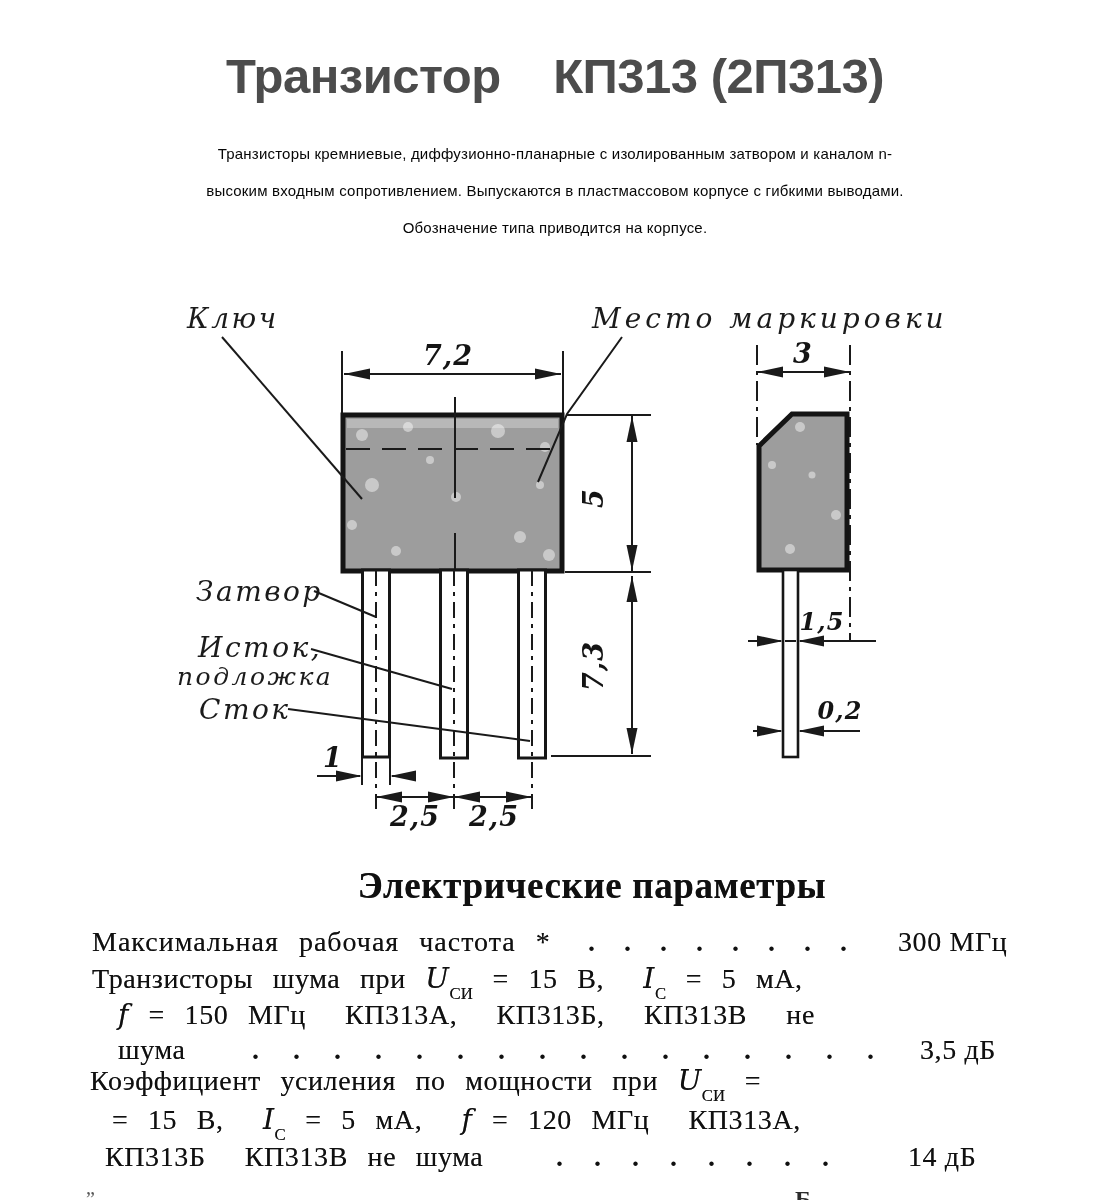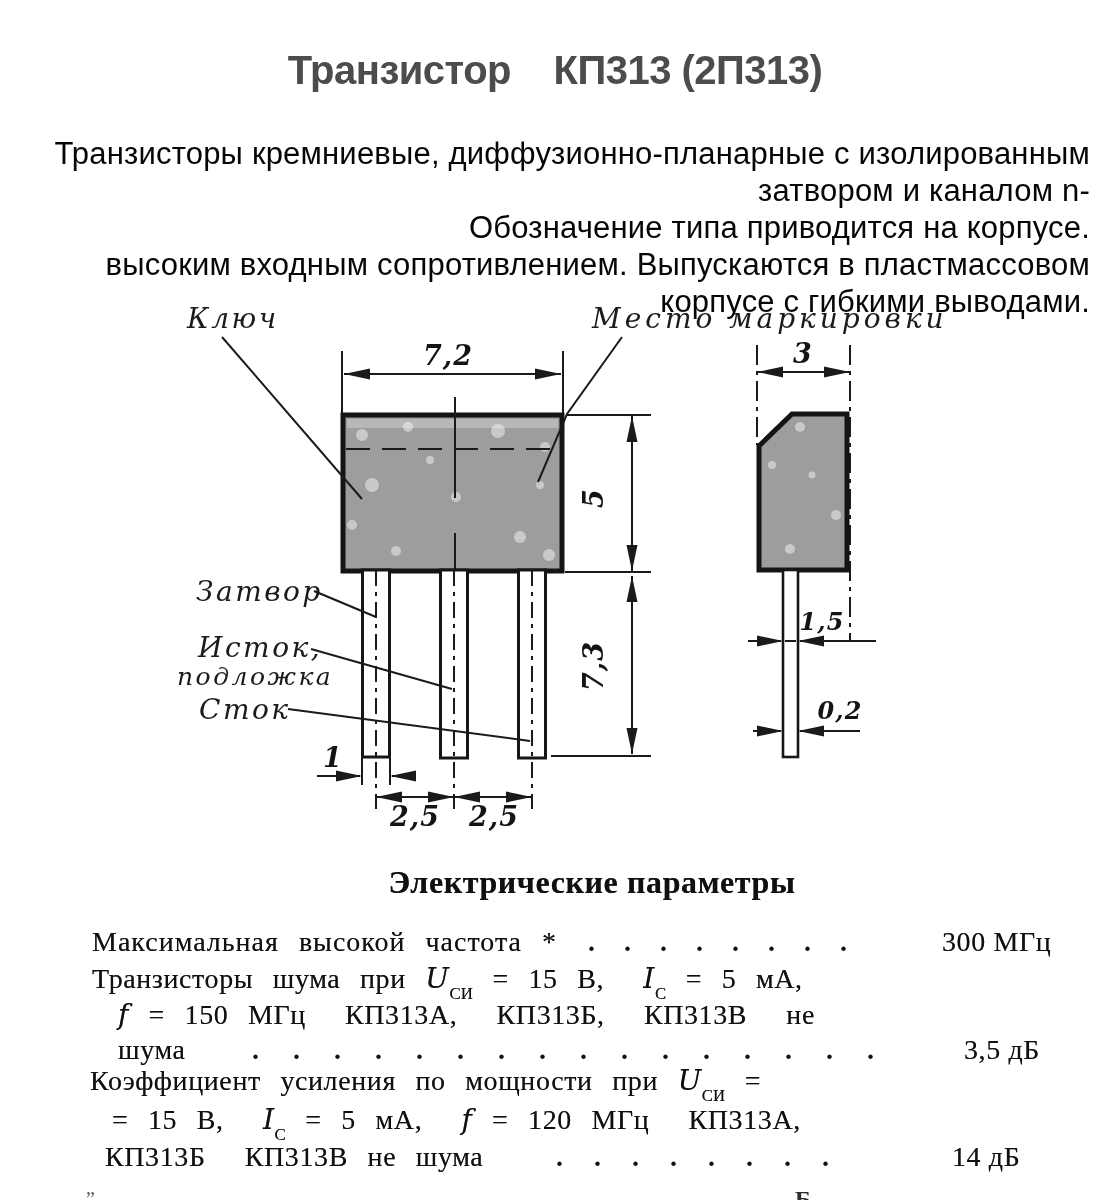--- a/index.html
+++ b/index.html
@@ -2,61 +2,61 @@
 <html><head>
 <meta charset="utf-8">
 <style>
   html,body{margin:0;padding:0;}
   body{width:1110px;height:1200px;overflow:hidden;background:#ffffff;
        font-family:"Liberation Sans",sans-serif;position:relative;}
   .page{position:absolute;inset:0;}
 
   .title{position:absolute;left:0;top:48px;width:1110px;margin:0;
          text-align:center;font-family:"Liberation Sans",sans-serif;
-         font-weight:bold;font-size:40px;letter-spacing:-0.5px;
+         font-weight:bold;font-size:49px;letter-spacing:-0.5px;
          color:#4c4c4c;white-space:pre;}
 
   .intro{position:absolute;left:20px;top:135px;width:1070px;
-         font-size:31px;line-height:37px;color:#060606;text-align:right;
+         font-size:15px;line-height:37px;color:#060606;text-align:center;
          letter-spacing:0.2px;}
 
   .drawing{position:absolute;left:0;top:285px;}
   .hlabel{font-family:"DejaVu Serif",serif;font-style:italic;font-size:28px;
           fill:#1b1b1b;letter-spacing:2.5px;}
   .dnum{font-family:"DejaVu Serif",serif;font-style:italic;font-weight:bold;
         font-size:27px;fill:#141414;letter-spacing:1px;}
   .dln{stroke:#1a1a1a;stroke-width:2;fill:none;}
   .arr{fill:#1a1a1a;stroke:none;}
 
   .params{position:absolute;left:0;top:0;width:1110px;
           font-family:"Liberation Serif",serif;color:#101010;}
   .pheading{position:absolute;left:74px;right:0;top:864px;text-align:center;
-            font-weight:bold;font-size:32px;letter-spacing:0.6px;
+            font-weight:bold;font-size:37px;letter-spacing:0.6px;
             text-shadow:0 0 0.5px rgba(0,0,0,.6);}
   .pline{position:absolute;font-size:28px;white-space:pre;word-spacing:12px;
          letter-spacing:0.6px;text-shadow:0 0 0.5px rgba(0,0,0,.55);}
   .pline .sym{font-style:italic;font-family:"DejaVu Serif",serif;}
   .pline sub{font-size:0.6em;position:relative;top:0.28em;letter-spacing:0;}
   .dots{position:absolute;font-size:28px;font-weight:bold;white-space:pre;
         letter-spacing:0;color:#101010;}
   .pvalue{position:absolute;font-size:28px;letter-spacing:0.6px;
-          text-shadow:0 0 0.5px rgba(0,0,0,.55);white-space:pre;margin-left:44px;}
+          text-shadow:0 0 0.5px rgba(0,0,0,.55);white-space:pre;}
   .frag{position:absolute;font-family:"Liberation Serif",serif;color:#2c2c2c;}
 </style>
 </head>
 <body>
 
 <div class="page">
 
   <h1 class="title">Транзистор    КП313 (2П313)</h1>
 
   <div class="intro">
     <div>Транзисторы кремниевые, диффузионно-планарные с изолированным затвором и каналом n-</div>
+    <div>высоким входным сопротивлением. Выпускаются в пластмассовом корпусе с гибкими выводами.</div>
     <div>Обозначение типа приводится на корпусе.</div>
-    <div>высоким входным сопротивлением. Выпускаются в пластмассовом корпусе с гибкими выводами.</div>
   </div>
 
   <svg class="drawing" width="1110" height="560" viewBox="0 0 1110 560">
 
     <g>
 
       <g>
         <path class="dln" d="M342,66 V130 M563,66 V130"></path>
         <path class="dln" d="M344,89 H561"></path>
         <path class="arr" d="M344,89 L370,83.5 L370,94.5 Z"></path>
@@ -189,21 +189,21 @@
         <path class="arr" d="M798,446 L824,440.5 L824,451.5 Z"></path>
         <text class="dnum" x="840" y="434" text-anchor="middle" style="font-size:24px">0,2</text>
       </g>
     </g>
   </svg>
 
   <div class="params">
 
     <div class="pheading">Электрические параметры</div>
 
-    <div class="pline" style="left:92px;top:926px;letter-spacing:1px"><span>Максимальная высокой частота *</span></div>
+    <div class="pline" style="left:92px;top:926px;letter-spacing:1px"><span>Максимальная рабочая частота *</span></div>
     <div class="dots" style="left:588px;top:926px;word-spacing:22px">. . . . . . . .</div>
     <div class="pvalue" style="left:898px;top:926px">300 МГц</div>
 
     <div class="pline" style="left:92px;top:962px"><span>Транзисторы шума при </span><span class="sym">U</span><sub>СИ</sub><span> = 15 В,  </span><span class="sym">I</span><sub>С</sub><span> = 5 мА,</span></div>
 
     <div class="pline" style="left:118px;top:998px"><span class="sym">f</span><span> = 150 МГц  КП313А,  КП313Б,  КП313В  не</span></div>
 
     <div class="pline" style="left:118px;top:1034px"><span>шума</span></div>
     <div class="dots" style="left:252px;top:1034px;word-spacing:27px">. . . . . . . . . . . . . . . .</div>
     <div class="pvalue" style="left:920px;top:1034px">3,5 дБ</div>

